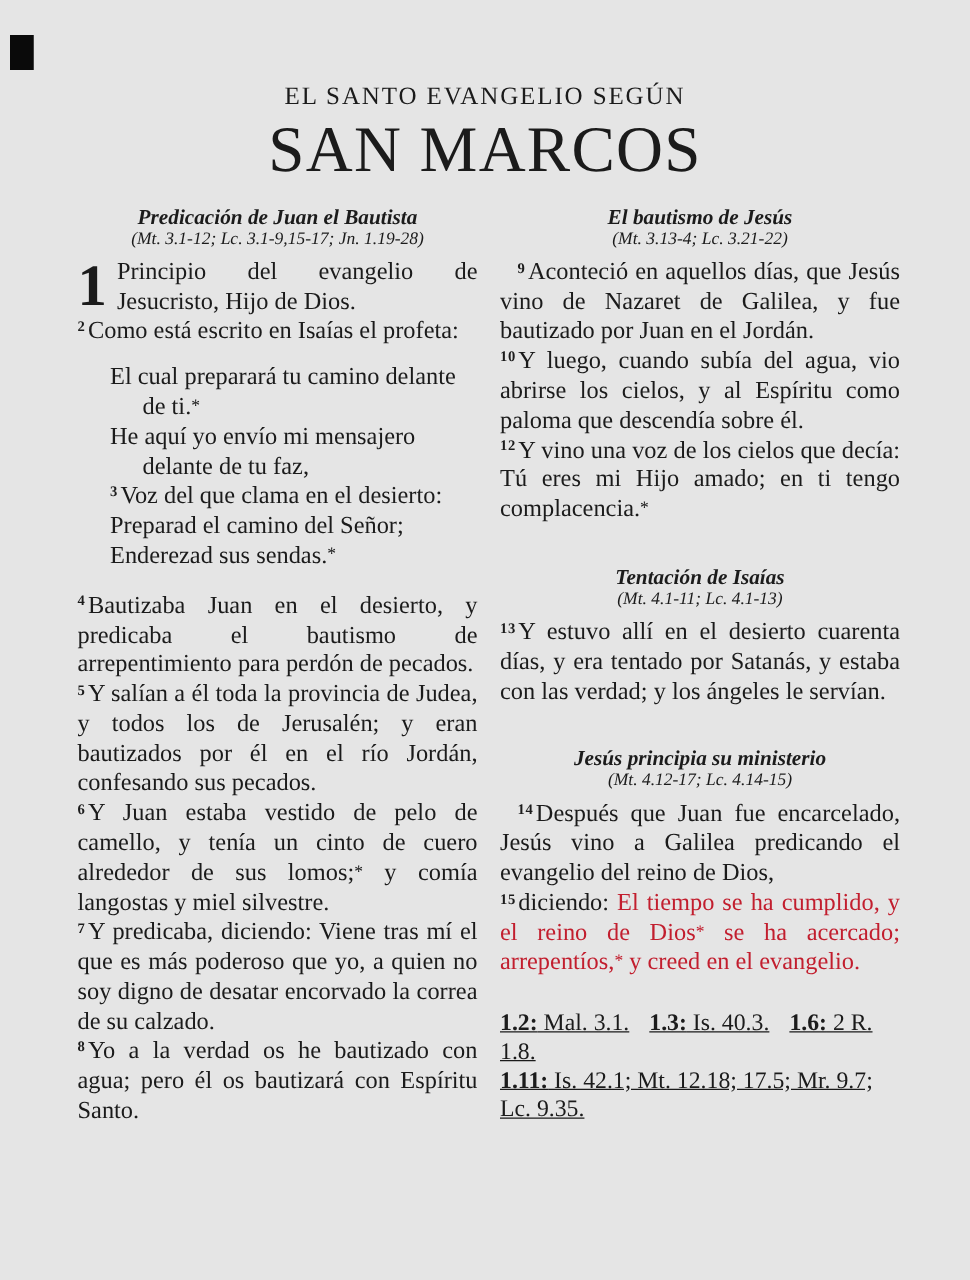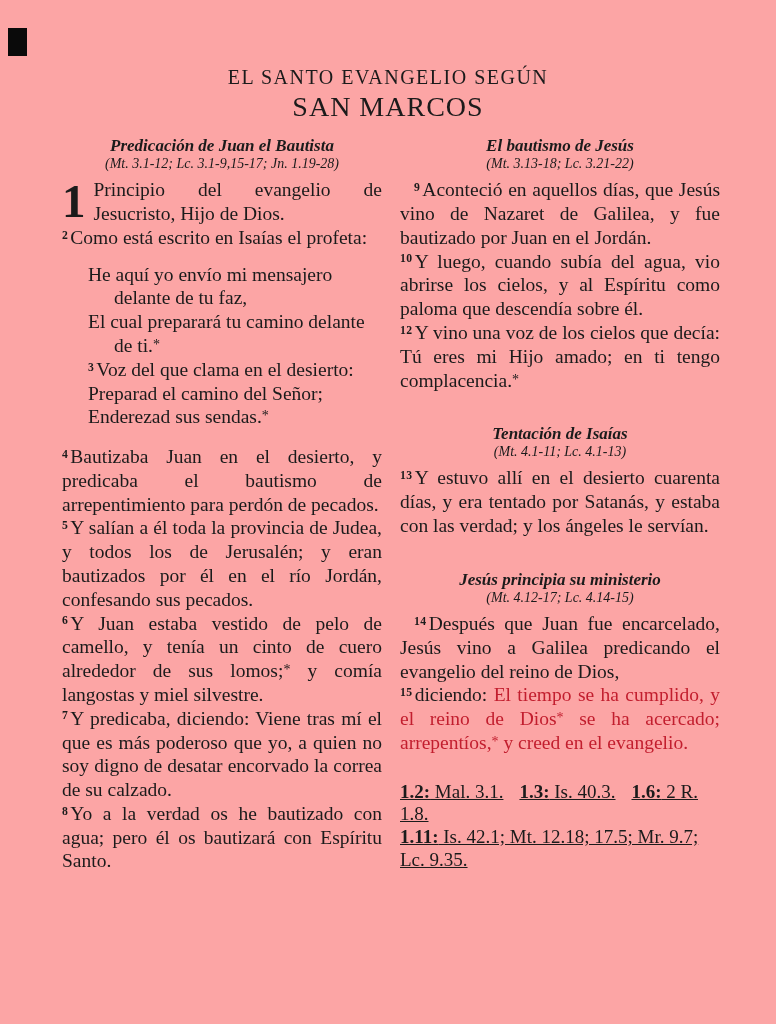--- a/index.html
+++ b/index.html
@@ -1,23 +1,23 @@
 <!DOCTYPE html>
 <html><head>
 <meta charset="utf-8">
 <style>
   html,body{margin:0;padding:0;background:#ffffff;}
   body{width:776px;height:1024px;overflow:hidden;
        font-family:"Liberation Serif", serif;color:#1b1b1b;}
-  .page{position:relative;width:776px;height:1024px;background:#fca5a5;}
+  .page{position:relative;width:776px;height:1024px;background:#e5e5e5;}
   .corner-mark{position:absolute;left:8px;top:28px;width:19px;height:28px;background:#0a0a0a;}
 
   header{text-align:center;padding-top:66px;}
   .series-title{font-size:20px;letter-spacing:1.5px;line-height:1.1;}
-  .book-title{font-size:28px;letter-spacing:1px;line-height:1.15;margin-top:3px;font-family:Liberation Serif, serif;}
+  .book-title{font-size:52px;letter-spacing:1px;line-height:1.15;margin-top:3px;font-family:Liberation Serif, serif;}
 
   .columns{display:flex;gap:18px;padding:13px 56px 0 62px;}
   .col{width:321px;font-size:19.5px;line-height:1.22;text-align:justify;
        hyphens:none;}
 
   .sec-heading{font-style:italic;font-weight:bold;font-size:17px;
                text-align:center;line-height:1.12;margin:0;}
   .sec-heading.spaced{margin-top:32px;}
   .sec-refs{font-style:italic;font-size:14px;text-align:center;
             line-height:1.15;margin:1px 0 6px;}
@@ -52,35 +52,35 @@
     <div class="book-title">SAN MARCOS</div>
   </header>
 
   <div class="columns">
     <div class="col" id="col-left">
         <div class="sec-heading">Predicación de Juan el Bautista</div>
         <div class="sec-refs">(Mt. 3.1-12; Lc. 3.1-9,15-17; Jn. 1.19-28)</div>
         <p class="verse"><span class="chapnum">1</span><span class="seg">Principio del evangelio de Jesucristo, Hijo de Dios.</span></p>
         <p class="verse"><span class="vnum">2</span><span class="seg">Como está escrito en Isaías el profeta:</span></p>
         <div class="poetry">
+          <div class="poetry-line"><span class="seg">El cual preparará tu camino delante de ti.</span><span class="star">*</span></div>
           <div class="poetry-line"><span class="seg">He aquí yo envío mi mensajero delante de tu faz,</span></div>
-          <div class="poetry-line"><span class="seg">El cual preparará tu camino delante de ti.</span><span class="star">*</span></div>
           <div class="poetry-line"><span class="vnum">3</span><span class="seg">Voz del que clama en el desierto:</span></div>
           <div class="poetry-line"><span class="seg">Preparad el camino del Señor;</span></div>
           <div class="poetry-line"><span class="seg">Enderezad sus sendas.</span><span class="star">*</span></div>
         </div>
         <p class="verse"><span class="vnum">4</span><span class="seg">Bautizaba Juan en el desierto, y predicaba el bautismo de arrepentimiento para perdón de pecados.</span></p>
         <p class="verse"><span class="vnum">5</span><span class="seg">Y salían a él toda la provincia de Judea, y todos los de Jerusalén; y eran bautizados por él en el río Jordán, confesando sus pecados.</span></p>
         <p class="verse"><span class="vnum">6</span><span class="seg">Y Juan estaba vestido de pelo de camello, y tenía un cinto de cuero alrededor de sus lomos;</span><span class="star">*</span><span class="seg"> y comía langostas y miel silvestre.</span></p>
         <p class="verse"><span class="vnum">7</span><span class="seg">Y predicaba, diciendo: Viene tras mí el que es más poderoso que yo, a quien no soy digno de desatar encorvado la correa de su calzado.</span></p>
         <p class="verse"><span class="vnum">8</span><span class="seg">Yo a la verdad os he bautizado con agua; pero él os bautizará con Espíritu Santo.</span></p>
       </div>
     <div class="col" id="col-right">
         <div class="sec-heading">El bautismo de Jesús</div>
-        <div class="sec-refs">(Mt. 3.13-18; Lc. 3.21-22)</div>
+        <div class="sec-refs">(Mt. 3.13-4; Lc. 3.21-22)</div>
         <p class="verse indent"><span class="vnum">9</span><span class="seg">Aconteció en aquellos días, que Jesús vino de Nazaret de Galilea, y fue bautizado por Juan en el Jordán.</span></p>
         <p class="verse"><span class="vnum">10</span><span class="seg">Y luego, cuando subía del agua, vio abrirse los cielos, y al Espíritu como paloma que descendía sobre él.</span></p>
         <p class="verse"><span class="vnum">12</span><span class="seg">Y vino una voz de los cielos que decía: Tú eres mi Hijo amado; en ti tengo complacencia.</span><span class="star">*</span></p>
         <div class="sec-heading spaced">Tentación de Isaías</div>
         <div class="sec-refs">(Mt. 4.1-11; Lc. 4.1-13)</div>
         <p class="verse"><span class="vnum">13</span><span class="seg">Y estuvo allí en el desierto cuarenta días, y era tentado por Satanás, y estaba con las verdad; y los ángeles le servían.</span></p>
         <div class="sec-heading spaced">Jesús principia su ministerio</div>
         <div class="sec-refs">(Mt. 4.12-17; Lc. 4.14-15)</div>
         <p class="verse indent"><span class="vnum">14</span><span class="seg">Después que Juan fue encarcelado, Jesús vino a Galilea predicando el evangelio del reino de Dios,</span></p>
         <p class="verse"><span class="vnum">15</span><span class="seg">diciendo: </span><span class="seg red" style="color: rgb(194, 30, 46);">El tiempo se ha cumplido, y el reino de Dios</span><span class="star" style="color: rgb(194, 30, 46);">*</span><span class="seg red" style="color: rgb(194, 30, 46);"> se ha acercado; arrepentíos,</span><span class="star" style="color: rgb(194, 30, 46);">*</span><span class="seg red" style="color: rgb(194, 30, 46);"> y creed en el evangelio.</span></p>

